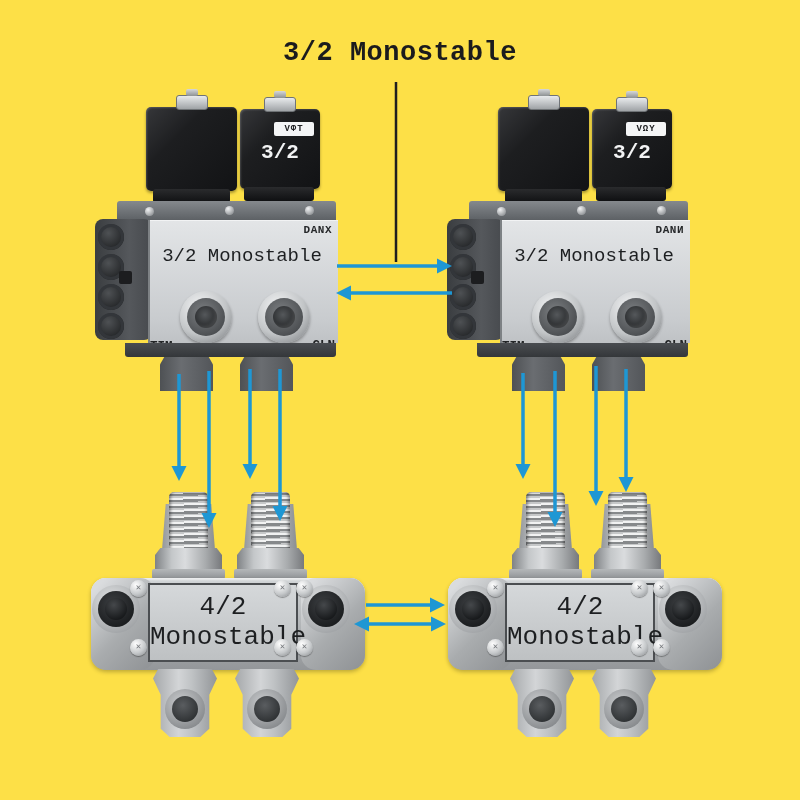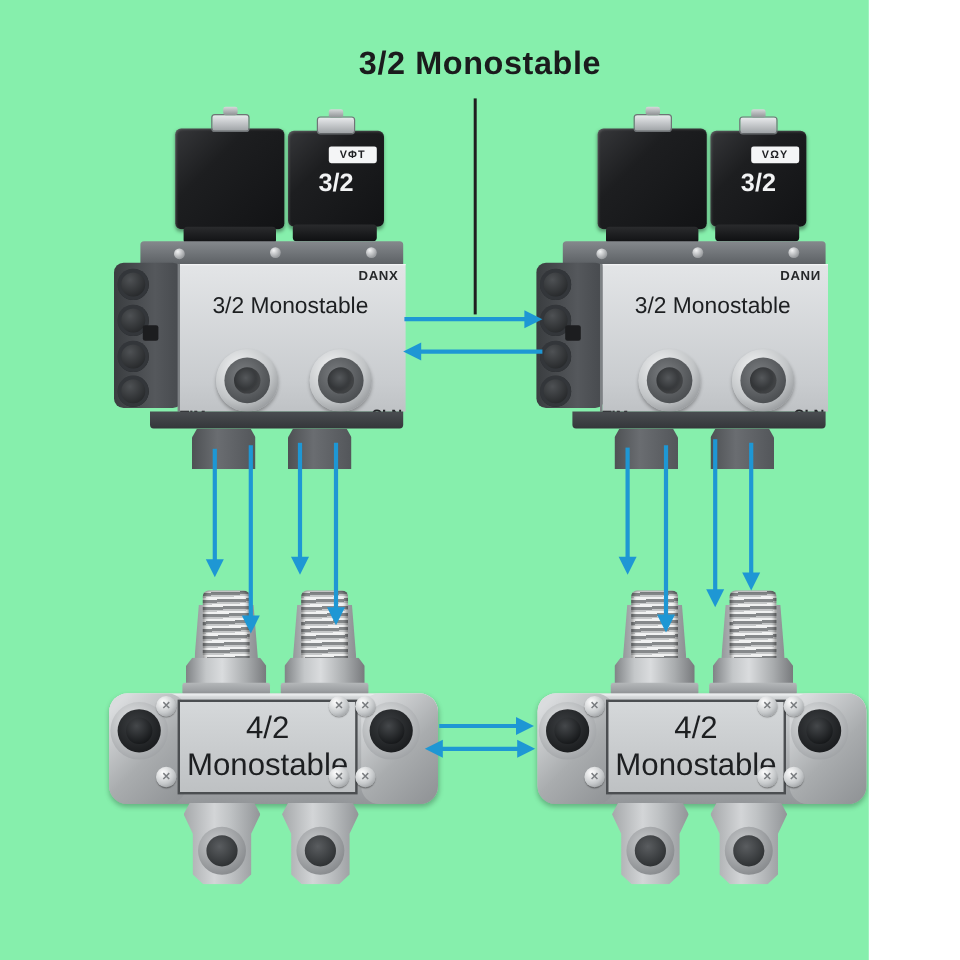--- a/index.html
+++ b/index.html
@@ -1,17 +1,17 @@
 <!DOCTYPE html>
 <html><head>
 <meta charset="utf-8">
 <style>
   html,body{margin:0;padding:0;background:#fff;}
-  .canvas{position:relative;width:724px;height:800px;background:#86efac;overflow:hidden;
-          font-family:Liberation Sans, sans-serif;}
+  .canvas{position:relative;width:800px;height:800px;background:#fde047;overflow:hidden;
+          font-family:Liberation Mono, monospace;}
   .abs{position:absolute;}
 
   
   .title{left:190px;top:38px;width:420px;text-align:center;font-size:27px;font-weight:bold;
          color:#1b1b1d;letter-spacing:.5px;}
 
   
   #arrow-svg{left:0;top:0;width:800px;height:800px;pointer-events:none;z-index:50;}
 
   

